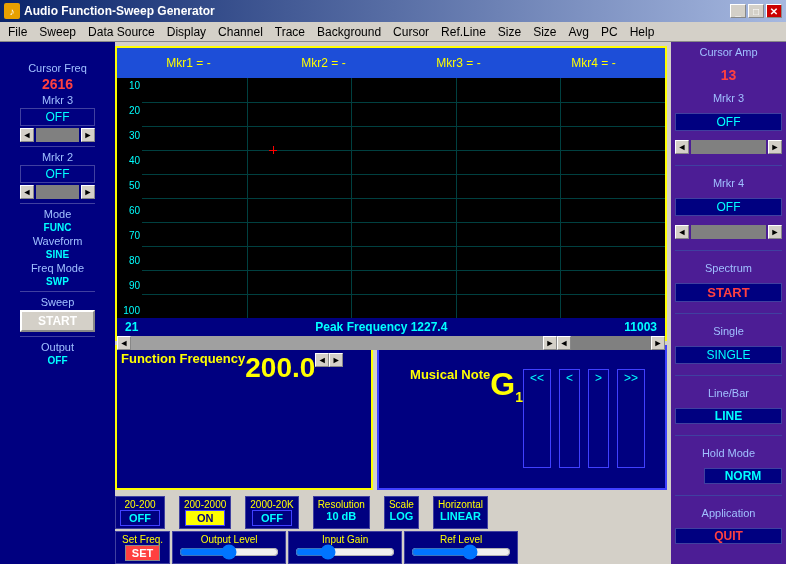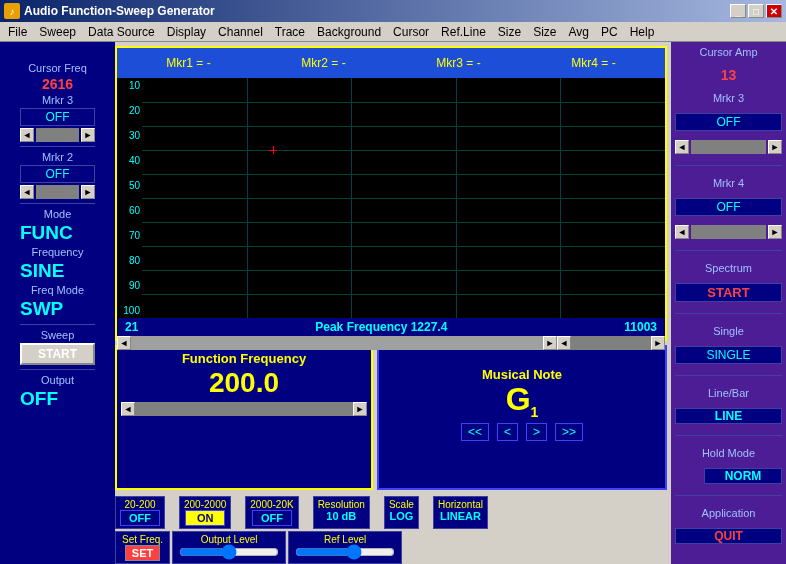--- a/index.html
+++ b/index.html
@@ -79,23 +79,23 @@
       color: #a0c0ff;
       text-align: center;
     }
     .panel-value-red {
       font-size: 14px;
       color: #ff4040;
       text-align: center;
       font-weight: bold;
     }
     .panel-value-cyan {
-      font-size: 19px;
-      color: #00ffff;
-      text-align: left;
+      font-size: 10px;
+      color: #00ffff;
+      text-align: center;
       font-weight: bold;
     }
     .off-btn {
       background: #000080;
       color: #00ffff;
       border: 1px solid #4040a0;
       text-align: center;
       font-size: 12px;
       padding: 1px;
       cursor: pointer;
@@ -228,30 +228,31 @@
       display: flex;
       flex: 1;
       gap: 4px;
       margin: 2px 4px 4px 0;
     }
     #func-freq-panel {
       flex: 1;
       background: #000080;
       border: 2px solid #ffff00;
       display: flex;
-      flex-direction: column;
+      flex-direction: row;
       padding: 4px;
     }
     #musical-note-panel {
       flex: 1;
       background: #000080;
       border: 2px solid #4040ff;
       display: flex;
-      flex-direction: column;
+      flex-direction: row;
       padding: 20px;
+      justify-content: flex-end;
     }
     .panel-title {
       color: #ffff00;
       font-size: 13px;
       text-align: center;
       font-weight: bold;
     }
     .big-value {
       color: #ffff00;
       font-size: 28px;
@@ -462,21 +463,21 @@
     <div class="panel-label">Mrkr 2</div>
     <div class="off-btn">OFF</div>
     <div class="scrollbar-row">
       <div class="sb-btn">◄</div>
       <div class="sb-track"></div>
       <div class="sb-btn">►</div>
     </div>
     <div class="panel-separator"></div>
     <div class="panel-label">Mode</div>
     <div class="panel-value-cyan">FUNC</div>
-    <div class="panel-label">Frequency</div>
+    <div class="panel-label">Waveform</div>
     <div class="panel-value-cyan">SINE</div>
     <div class="panel-label">Freq Mode</div>
     <div class="panel-value-cyan">SWP</div>
     <div class="panel-separator"></div>
     <div class="panel-label">Sweep</div>
     <div class="sweep-start-btn">START</div>
     <div class="panel-separator"></div>
     <div class="panel-label">Output</div>
     <div class="panel-value-cyan">OFF</div>
   </div>
@@ -599,20 +600,26 @@
           <button class="set-btn">SET</button>
         </div>
       </div>
       <div class="io-item">
         <div class="io-item-label">Output Level</div>
         <div class="io-slider-row">
           <input type="range" class="slider-input" min="0" max="100" value="50" style="width: 100px;">
         </div>
       </div>
       <div class="io-item">
+        <div class="io-item-label">Input Gain</div>
+        <div class="io-slider-row">
+          <input type="range" class="slider-input" min="0" max="100" value="30" style="width: 100px;">
+        </div>
+      </div>
+      <div class="io-item">
         <div class="io-item-label">Ref Level</div>
         <div class="io-slider-row">
           <input type="range" class="slider-input" min="0" max="100" value="60" style="width: 100px;">
         </div>
       </div>
     </div>
 
   </div>
 
   <div id="right-panel">

